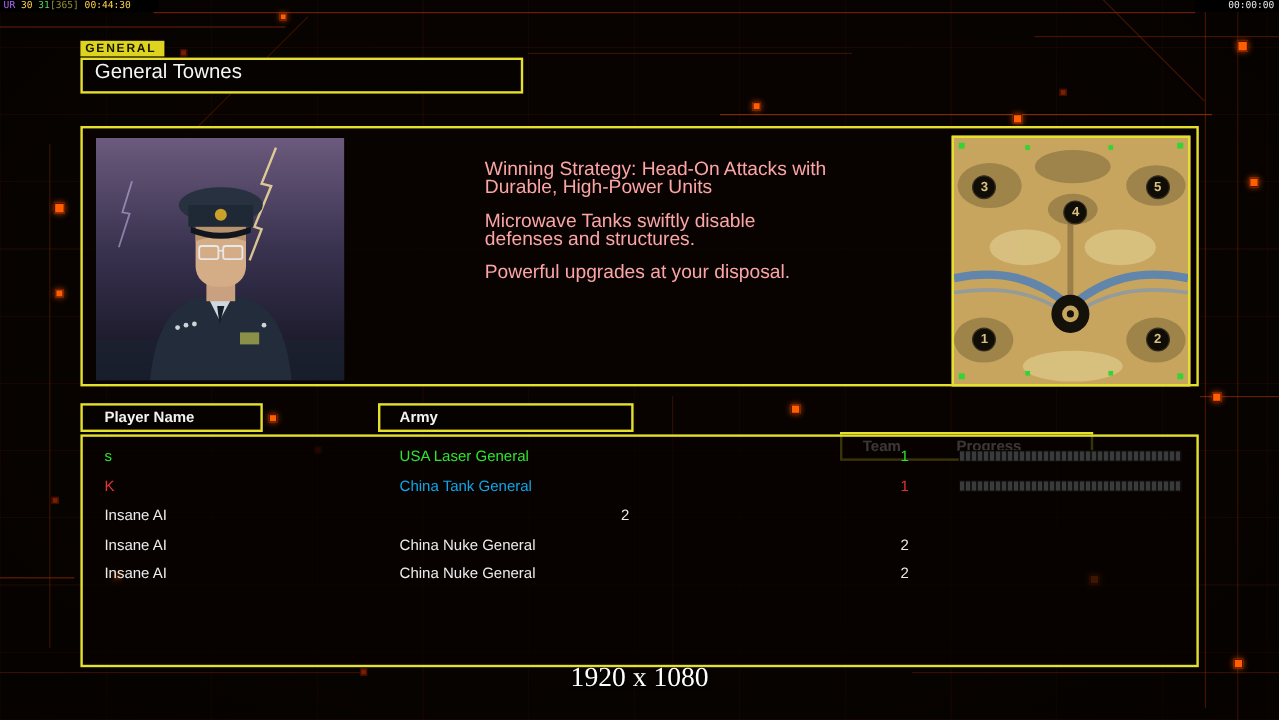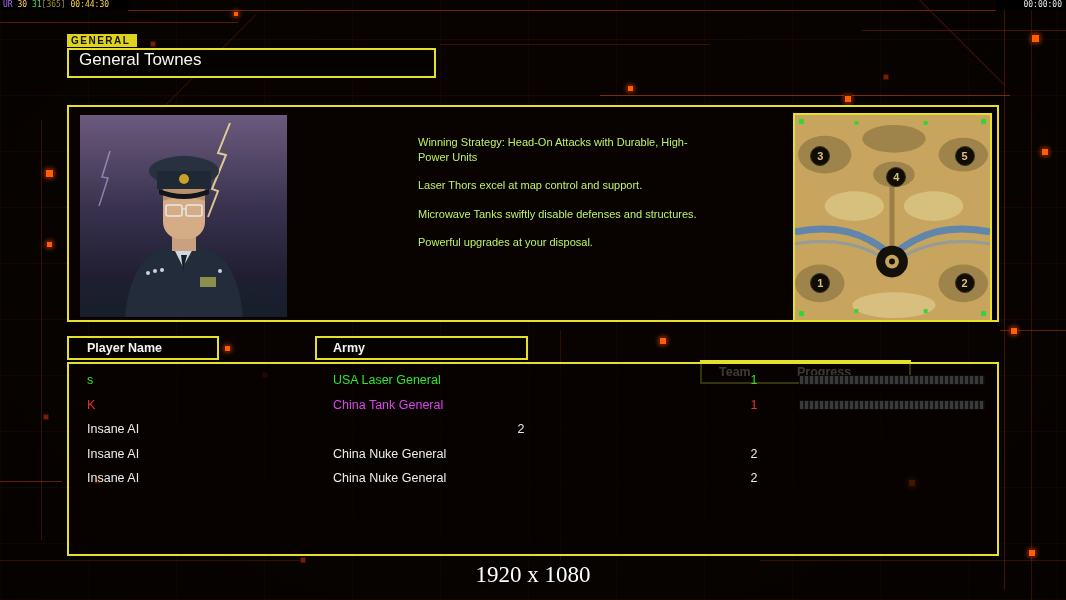--- a/index.html
+++ b/index.html
@@ -63,22 +63,22 @@
   .info-panel {
     position:absolute; left:67px; top:105px; width:932px; height:217px; z-index:2;
     border:2px solid #e4e02c; background:rgba(8,3,0,.85);
   }
   .portrait {
     position:absolute; left:11px; top:8px; width:207px; height:202px;
     background:#1a1626; overflow:hidden;
   }
   .portrait svg { display:block; width:100%; height:100%; }
   .briefing {
-    position:absolute; left:349px; top:28px; width:292px;
-    font-size:11px; line-height:14.5px; color:#bef264;
+    position:absolute; left:335px; top:28px; width:292px;
+    font-size:16px; line-height:14.5px; color:#fca5a5;
   }
   .briefing p { margin-bottom:14px; }
   .map-preview {
     position:absolute; left:724px; top:6px; width:199px; height:209px;
     border:2px solid #e4e02c; background:#c7a55e;
   }
   .map-preview svg { display:block; width:100%; height:100%; }
   .map-markers { position:absolute; inset:0; }
   .map-marker {
     position:absolute; width:20px; height:20px; border-radius:50%;
@@ -117,21 +117,20 @@
     width:186px; height:10px; margin-left:0;
     background:repeating-linear-gradient(90deg, #3a3a3a 0 3px, #141414 3px 5px);
     border:1px solid #0a0a0a;
   }
 
   
   .watermark {
     position:absolute; left:50%; top:552px; transform:translateX(-50%); z-index:4;
     font-family:"Liberation Serif", serif; font-size:23px; color:#ffffff;
     text-shadow:0 1px 3px #000;
-    margin-top:10px;
   }
 </style>
 </head>
 <body>
 
 <div class="screen">
 
   <div class="deco">
     <span class="cl" style="left:128px;top:10px;width:868px;background:rgba(190,55,10,.55)"></span>
     <span class="cl" style="left:0;top:22px;width:238px;background:rgba(190,55,10,.45)"></span>
@@ -216,21 +215,20 @@
         <circle cx="82" cy="155" r="2" fill="#cfd3d8"></circle>
         <circle cx="140" cy="156" r="2" fill="#cfd3d8"></circle>
         <rect x="120" y="162" width="16" height="10" fill="#8a8f4a"></rect>
       </svg>
     </div>
 
     <div class="briefing">
 
         <p class="briefing-line">Winning Strategy: Head-On Attacks with Durable, High-Power Units</p>
 
-        <p class="briefing-line">Laser Thors excel at map control and support.</p>
 
         <p class="briefing-line">Microwave Tanks swiftly disable defenses and structures.</p>
 
 
         <p class="briefing-line">Powerful upgrades at your disposal.</p>
       </div>
 
     <div class="map-preview">
       <svg viewBox="0 0 197 207" preserveAspectRatio="none">
         <rect width="197" height="207" fill="#c7a55e"></rect>
@@ -301,21 +299,21 @@
 
       <div class="player-row">
         <span class="cell name" style="color: rgb(46, 229, 46);">s</span>
         <span class="cell army" style="color: rgb(46, 229, 46);">USA Laser General</span>
         <span class="cell team" style="color: rgb(46, 229, 46);">1</span>
         <span class="cell progress-bar"></span>
       </div>
 
       <div class="player-row">
         <span class="cell name" style="color: rgb(226, 52, 52);">K</span>
-        <span class="cell army" style="color: #d946ef;">China Tank General</span>
+        <span class="cell army" style="color: #0ea5e9;">China Tank General</span>
         <span class="cell team" style="color: rgb(226, 52, 52);">1</span>
         <span class="cell progress-bar"></span>
       </div>
 
       <div class="player-row">
         <span class="cell name" style="color: rgb(236, 236, 236);">Insane AI</span>
         <span class="cell team" style="color: rgb(236, 236, 236);">2</span>
         <span class="cell progress-bar" style="visibility: hidden;"></span>
       </div>
 

